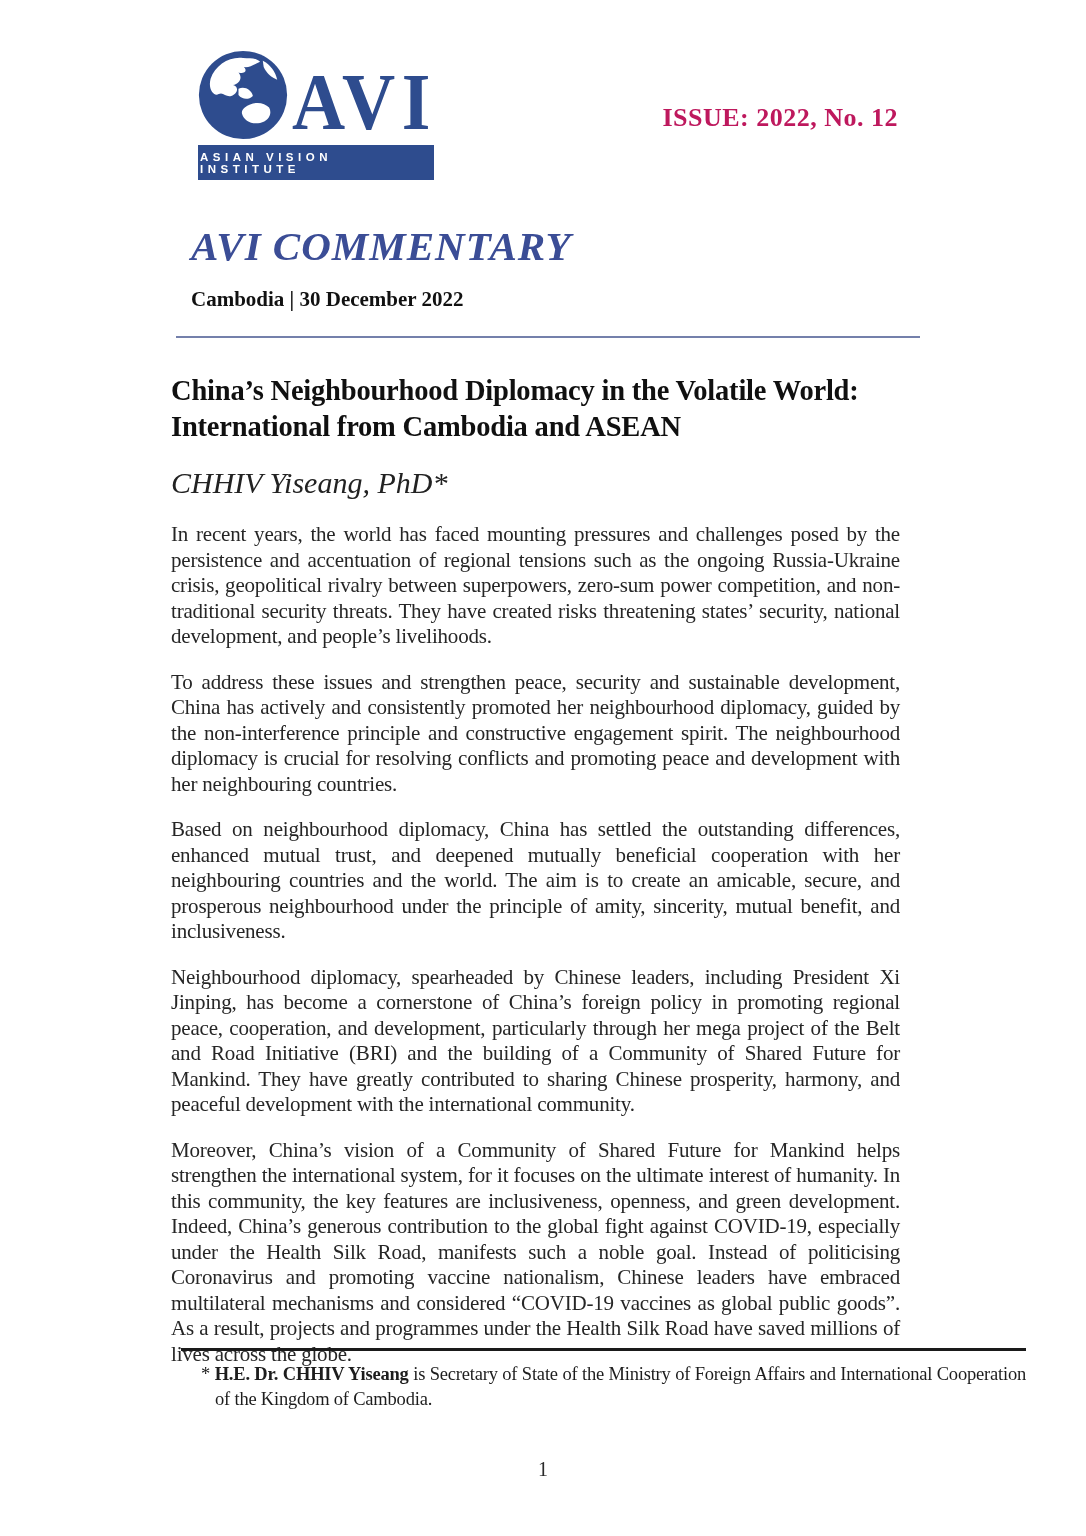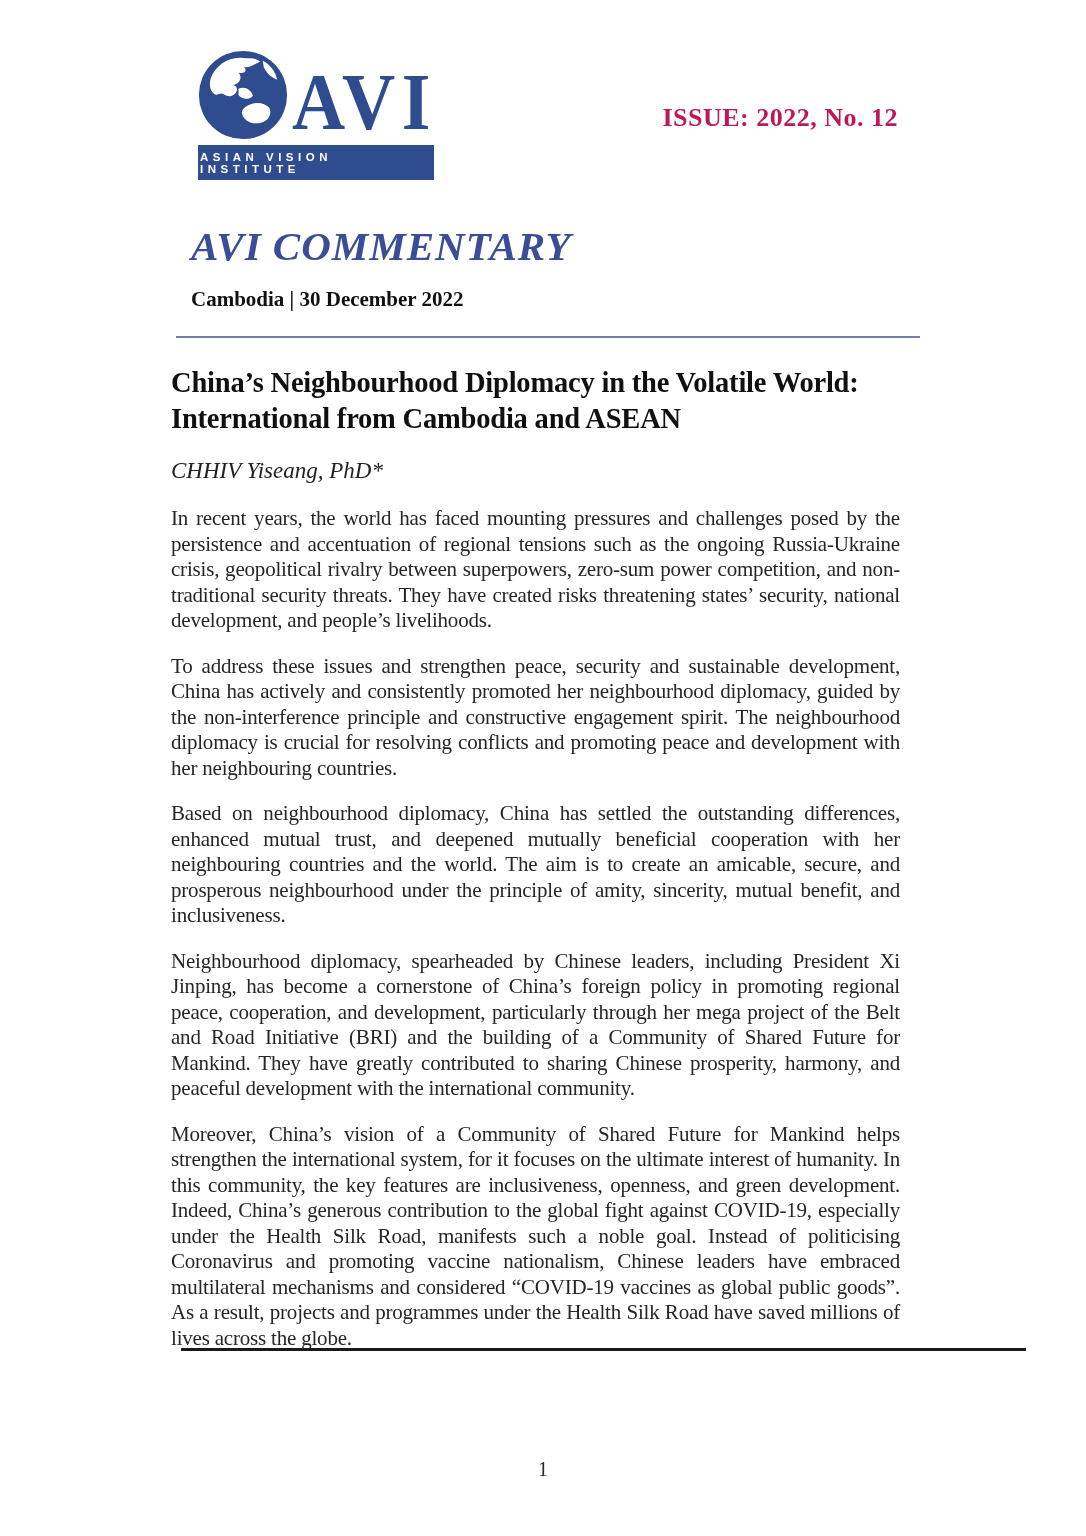--- a/index.html
+++ b/index.html
@@ -71,31 +71,31 @@
     font-weight: bold;
     color: #111111;
   }
   .top-rule {
     border: none;
     border-top: 2px solid #7480ab;
     margin: 24px 108px 0 118px;
   }
 
   
-  .article { padding: 0 128px 0 113px; margin-top: 27px; }
+  .article { padding: 0 128px 0 113px; margin-top: 35px; }
   .article-title {
     font-size: 28.5px;
     font-weight: bold;
     line-height: 1.25;
     color: #101010;
     letter-spacing: -0.2px;
   }
   .author {
     margin-top: 22px;
-    font-size: 23px;
+    font-size: 30px;
     font-style: italic;
     color: #222222;
   }
   .body { margin-top: 22px; }
   .body p {
     margin: 0 0 20px 0;
     font-size: 21px;
     line-height: 25.5px;
     letter-spacing: -0.2px;
     text-align: justify;
@@ -172,17 +172,18 @@
       <p>In recent years, the world has faced mounting pressures and challenges posed by the persistence and accentuation of regional tensions such as the ongoing Russia-Ukraine crisis, geopolitical rivalry between superpowers, zero-sum power competition, and non-traditional security threats. They have created risks threatening states’ security, national development, and people’s livelihoods.</p>
       <p>To address these issues and strengthen peace, security and sustainable development, China has actively and consistently promoted her neighbourhood diplomacy, guided by the non-interference principle and constructive engagement spirit. The neighbourhood diplomacy is crucial for resolving conflicts and promoting peace and development with her neighbouring countries.</p>
       <p>Based on neighbourhood diplomacy, China has settled the outstanding differences, enhanced mutual trust, and deepened mutually beneficial cooperation with her neighbouring countries and the world. The aim is to create an amicable, secure, and prosperous neighbourhood under the principle of amity, sincerity, mutual benefit, and inclusiveness.</p>
       <p>Neighbourhood diplomacy, spearheaded by Chinese leaders, including President Xi Jinping, has become a cornerstone of China’s foreign policy in promoting regional peace, cooperation, and development, particularly through her mega project of the Belt and Road Initiative (BRI) and the building of a Community of Shared Future for Mankind. They have greatly contributed to sharing Chinese prosperity, harmony, and peaceful development with the international community.</p>
       <p>Moreover, China’s vision of a Community of Shared Future for Mankind helps strengthen the international system, for it focuses on the ultimate interest of humanity. In this community, the key features are inclusiveness, openness, and green development. Indeed, China’s generous contribution to the global fight against COVID-19, especially under the Health Silk Road, manifests such a noble goal. Instead of politicising Coronavirus and promoting vaccine nationalism, Chinese leaders have embraced multilateral mechanisms and considered “COVID-19 vaccines as global public goods”. As a result, projects and programmes under the Health Silk Road have saved millions of lives across the globe.</p>
     </div>
   </div>
 
   <div class="footnote">
     <hr class="footnote-rule">
+    <div class="footnote-text"><span>*</span> <b>H.E. Dr. CHHIV Yiseang</b> <span>is Secretary of State of the Ministry of Foreign Affairs and International Cooperation of the Kingdom of Cambodia.</span></div>
   </div>
 
   <div class="page-number">1</div>
 
 </div>
 
 </body></html>

